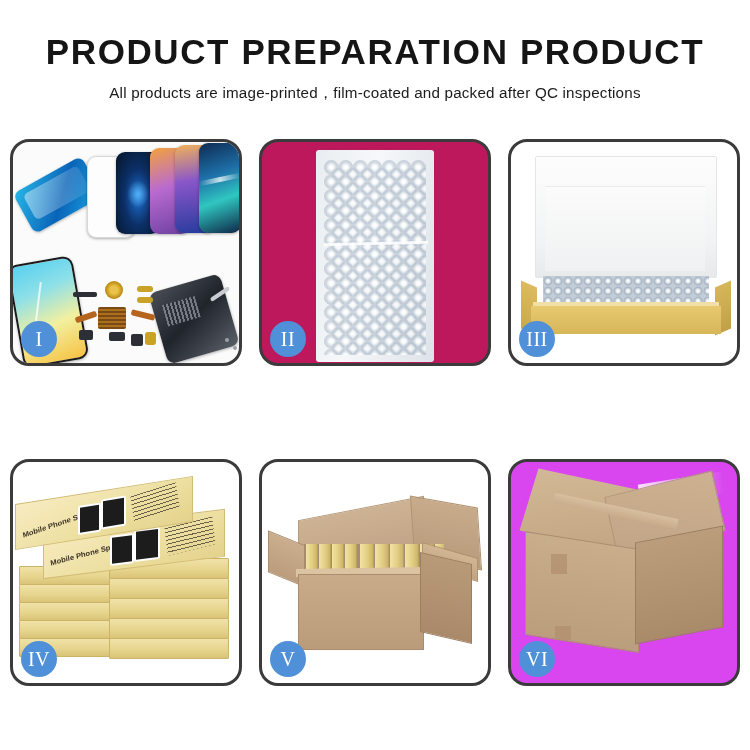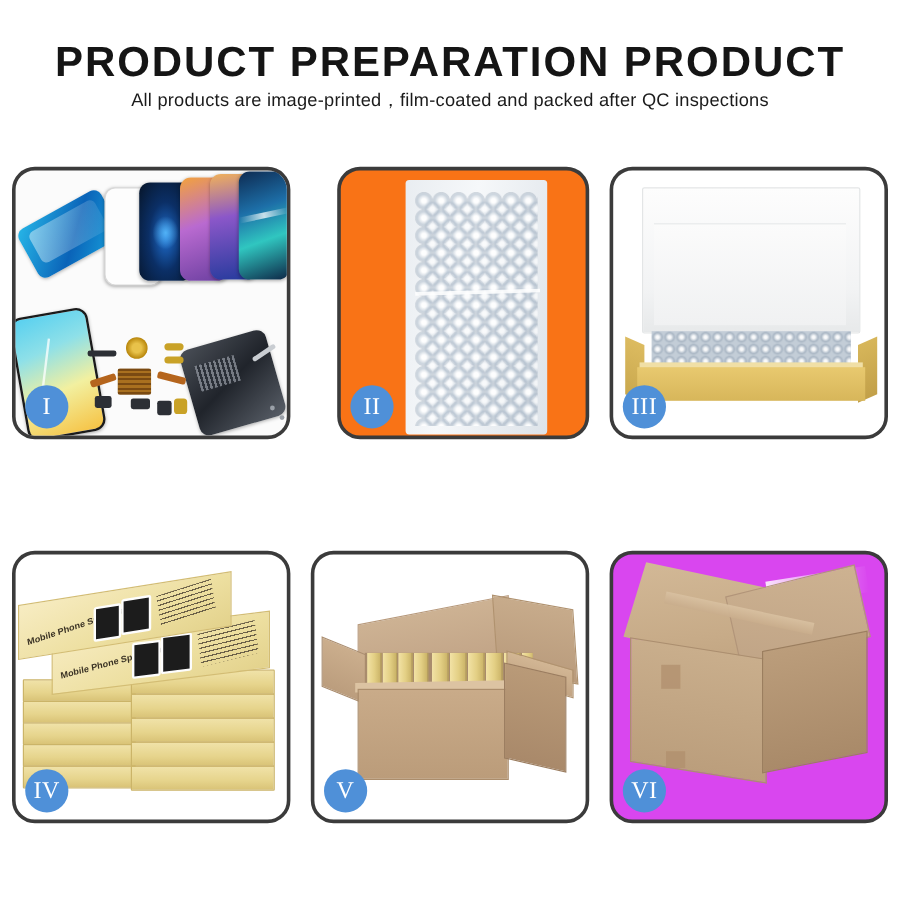--- a/index.html
+++ b/index.html
@@ -23,21 +23,21 @@
   .title {
     font-family: "Liberation Sans", sans-serif;
     font-size: 35px;
     font-weight: bold;
     letter-spacing: 1.6px;
     color: #151515;
     line-height: 1;
     white-space: nowrap;
   }
   .subtitle {
-    margin-top: 4px;
+    margin-top: 14px;
     font-family: "Liberation Sans", sans-serif;
     font-size: 15.2px;
     font-weight: normal;
     letter-spacing: 0.2px;
     color: #1b1b1b;
     white-space: nowrap;
   }
 
   
   .grid {
@@ -170,21 +170,21 @@
   .chip.flex { background: #b5651d; border-radius: 2px; }
   .chip.grid-chip {
     background:
       repeating-linear-gradient(0deg,#7a4a12 0 2px,#a9701f 2px 4px),
       #8a5a18;
     border-radius: 2px;
   }
   .chip.screw { background: #9aa0a8; border-radius: 50%; }
 
   
-  .p2 { background: #f97316; margin-left: 22px; }
+  .p2 { background: #be185d; }
   .wrap-sleeve {
     position: absolute;
     left: 54px; top: 8px;
     width: 118px; height: 212px;
     background: linear-gradient(100deg,#e9edf1 0%,#f6f8fa 40%,#dde3e9 100%);
     border-radius: 3px;
   }
   .bubbles {
     position: absolute;
     left: 8px; top: 10px;

